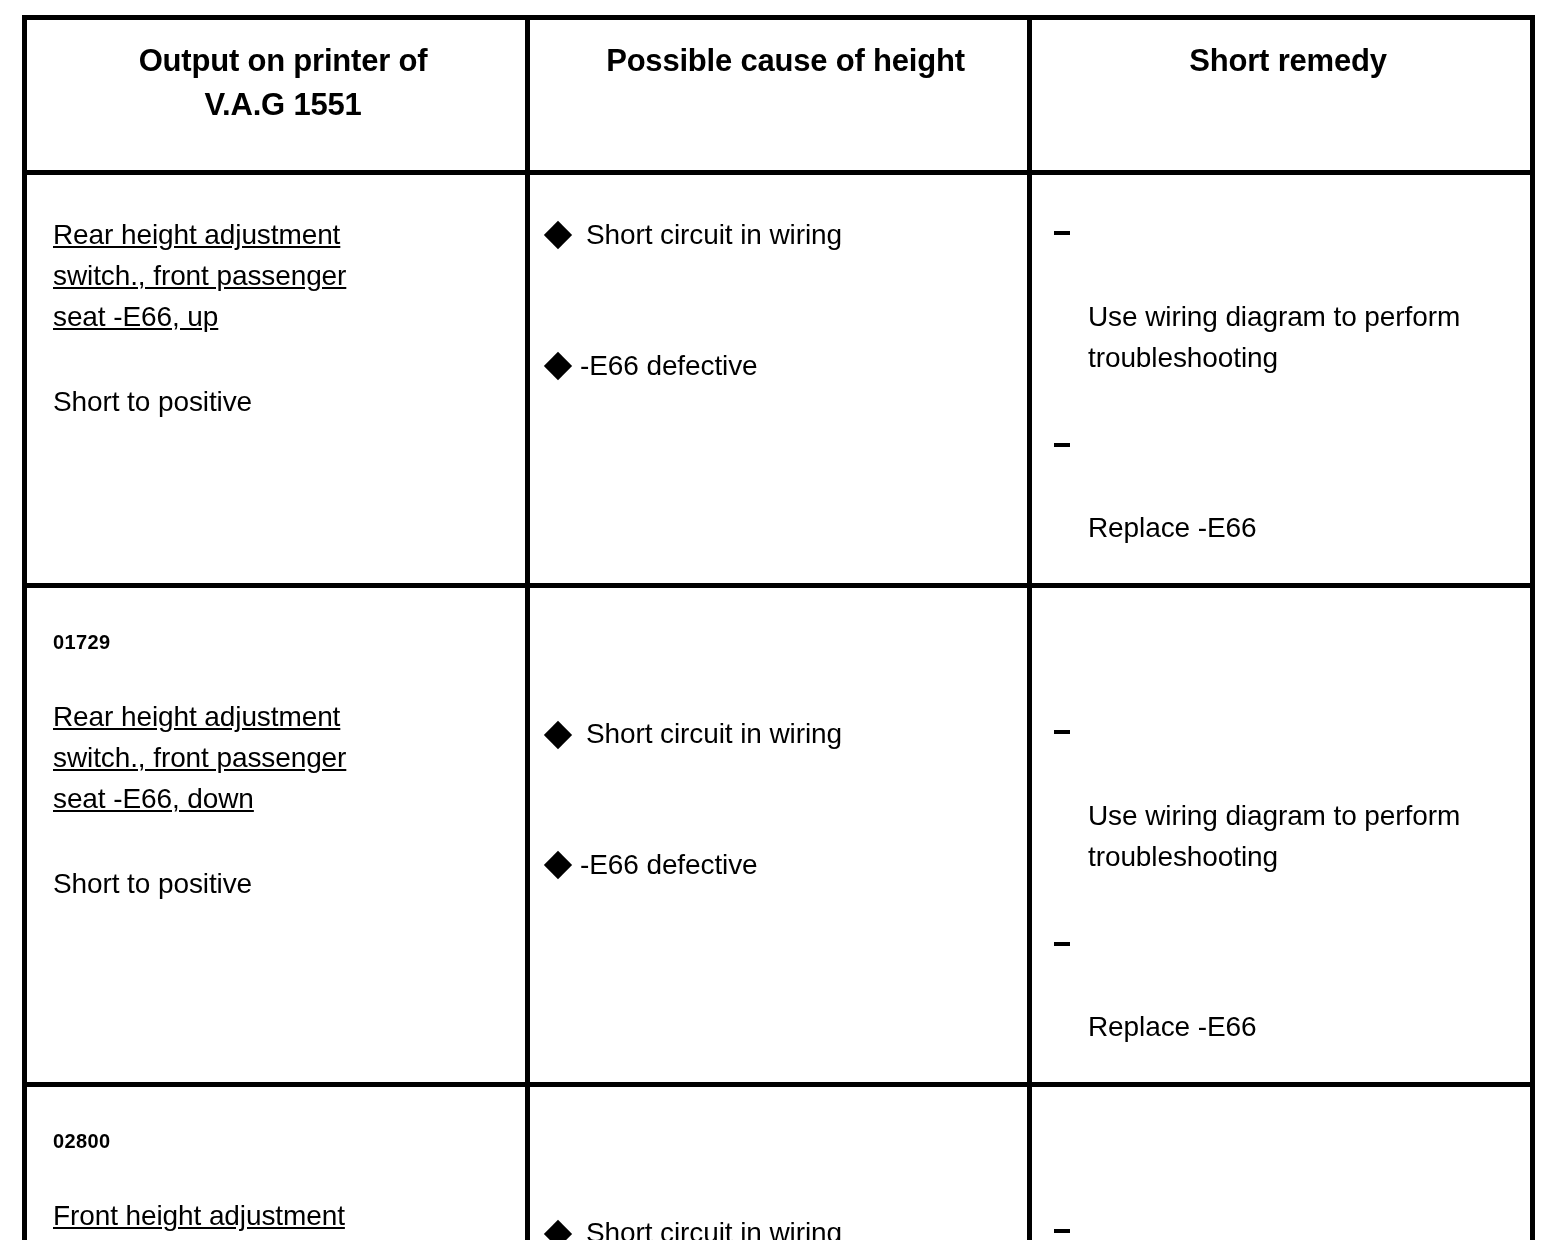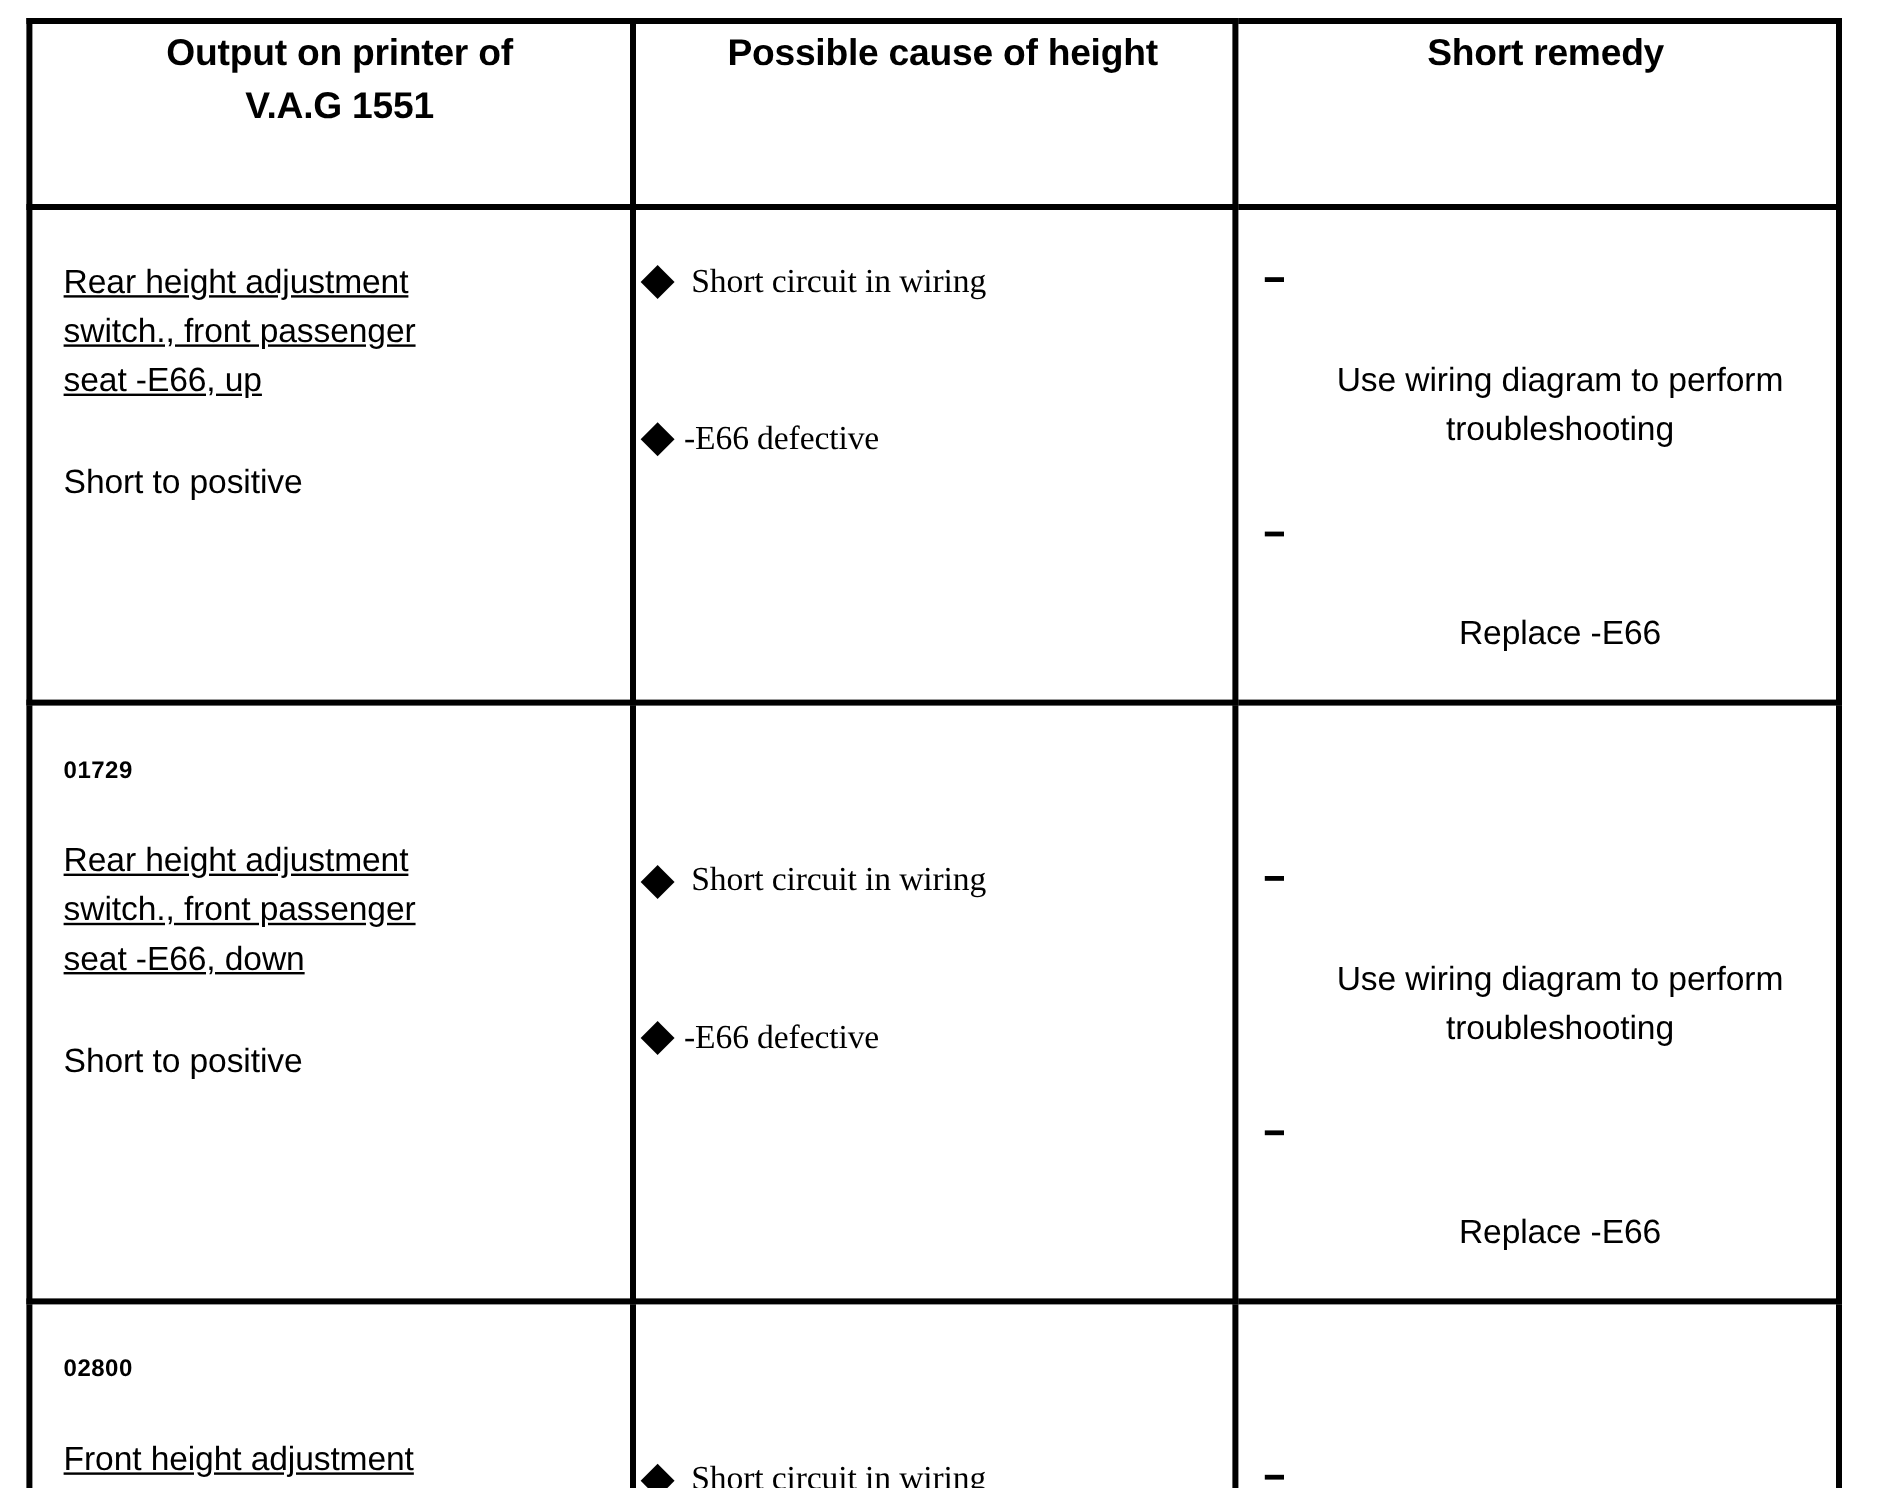--- a/index.html
+++ b/index.html
@@ -48,37 +48,37 @@
 
   
   .hdr-cell {
     height: 150px;
   }
   .hdr-text {
     font-size: 31px;
     font-weight: bold;
     line-height: 1.42;
     letter-spacing: -0.2px;
-    padding: 2px 0 0 14px;
+    padding: 19px 0 0 14px;
     white-space: pre-line;
   }
 
   
   .body-cell {
     padding: 0;
   }
 
   .cell-inner {
     padding: 40px 18px 34px 26px;
     font-size: 28px;
     line-height: 1.46;
     letter-spacing: -0.1px;
   }
-  .cell-inner.cause   { padding-left: 8px; padding-top: 40px; font-family: Liberation Serif, serif; }
-  .cell-inner.remedy  { padding-left: 22px; padding-top: 40px; text-align: center; }
+  .cell-inner.cause   { padding-left: 18px; padding-top: 40px; }
+  .cell-inner.remedy  { padding-left: 22px; padding-top: 40px; }
 
   
   tr.row-1 td { height: 281px; }
   tr.row-2 td { height: 371px; }
   tr.row-3 td { height: 376px; }
 
   
   .code {
     font-weight: bold;
     font-size: 20px;

